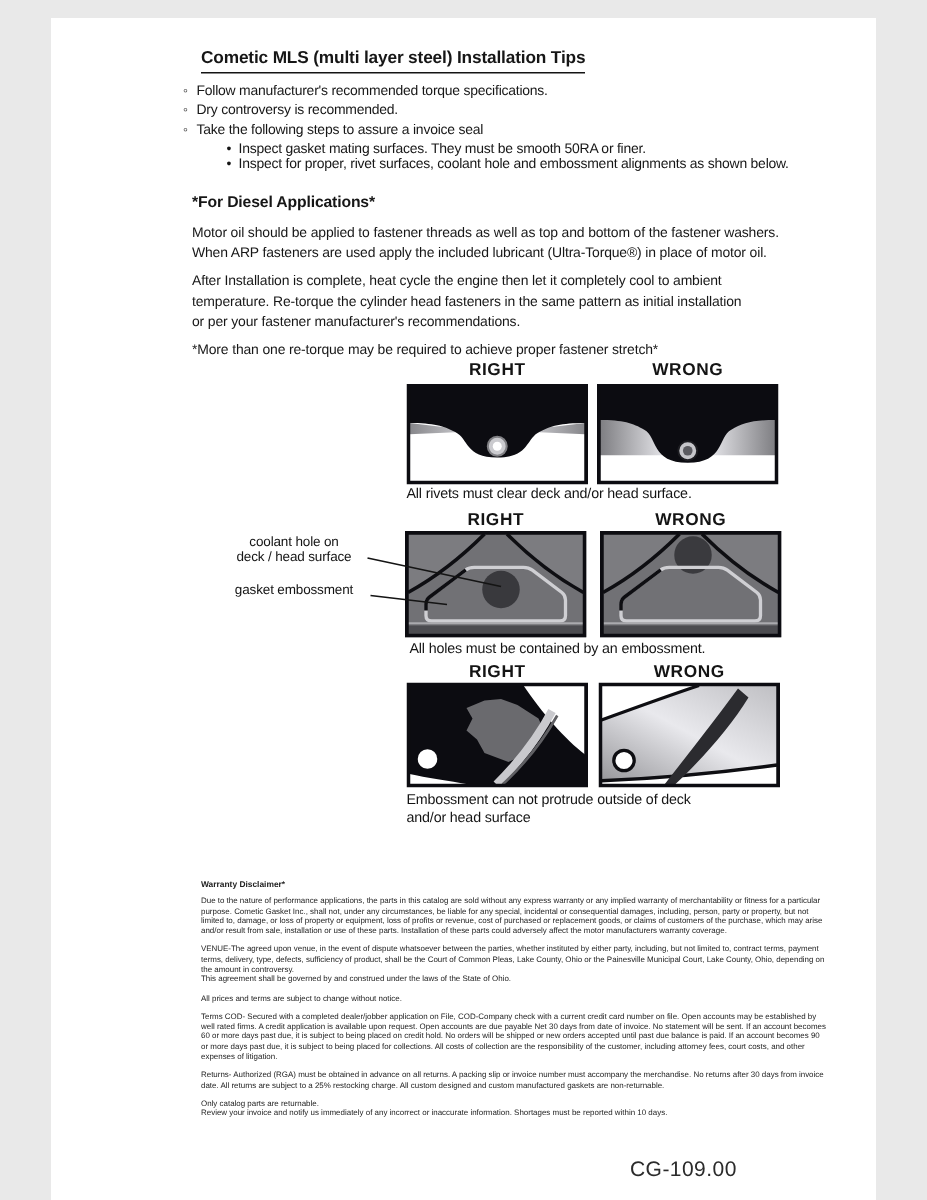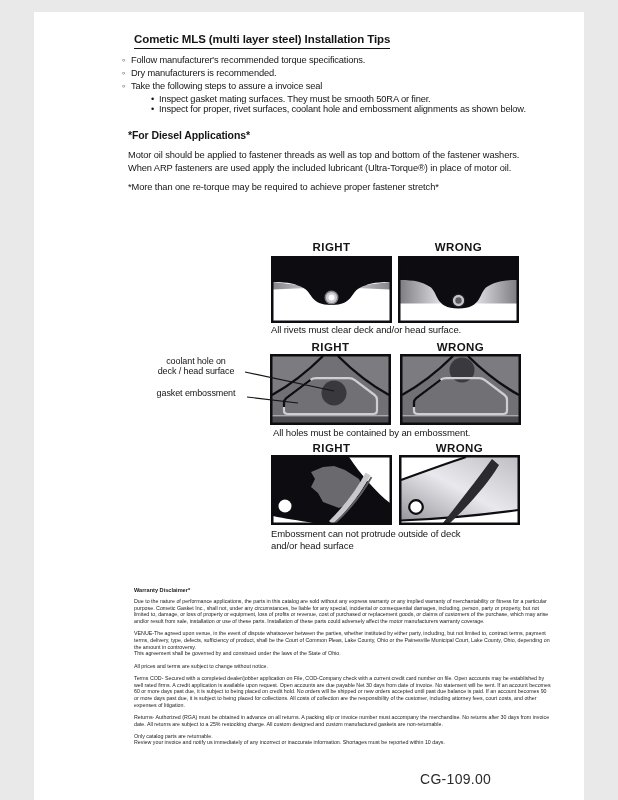--- a/index.html
+++ b/index.html
@@ -45,40 +45,43 @@
 
   <div class="page-title">Cometic MLS (multi layer steel) Installation Tips</div>
 
   <div class="tips">
     <div class="tip l1">
         <span class="mk">◦</span>
         <span>Follow manufacturer's recommended torque specifications.</span>
       </div>
     <div class="tip l1">
         <span class="mk">◦</span>
-        <span>Dry manufacturers is recommended.</span>
+        <span>Dry controversy is recommended.</span>
       </div>
     <div class="tip l1">
         <span class="mk">◦</span>
         <span>Take the following steps to assure a invoice seal</span>
       </div>
     <div class="tip l2">
         <span class="mk">•</span>
         <span>Inspect gasket mating surfaces.  They must be smooth 50RA or finer.</span>
       </div>
     <div class="tip l2">
         <span class="mk">•</span>
         <span>Inspect for proper, rivet surfaces, coolant hole and embossment alignments as shown below.</span>
       </div>
   </div>
 
   <div class="diesel">
     <h2>*For Diesel Applications*</h2>
     <p class="pre">Motor oil should be applied to fastener threads as well as top and bottom of the fastener washers.
 When ARP fasteners are used apply the included lubricant (Ultra-Torque®) in place of motor oil.</p>
+    <p class="pre">After Installation is complete, heat cycle the engine then let it completely cool to ambient
+temperature. Re-torque the cylinder head fasteners in the same pattern as initial installation
+or per your fastener manufacturer's recommendations.</p>
     <p class="pre">*More than one re-torque may be required to achieve proper fastener stretch*</p>
   </div>
 
   <div class="fig-label" style="left:237px;top:229px;">RIGHT</div>
   <div class="fig-label" style="left:364px;top:229px;">WRONG</div>
 
   <div class="figbox" style="left:237px;top:244px;">
     <svg width="121" height="67" viewBox="0 0 121 67">
       <defs>
         <linearGradient id="gwL" x1="0" y1="0" x2="1" y2="0">

